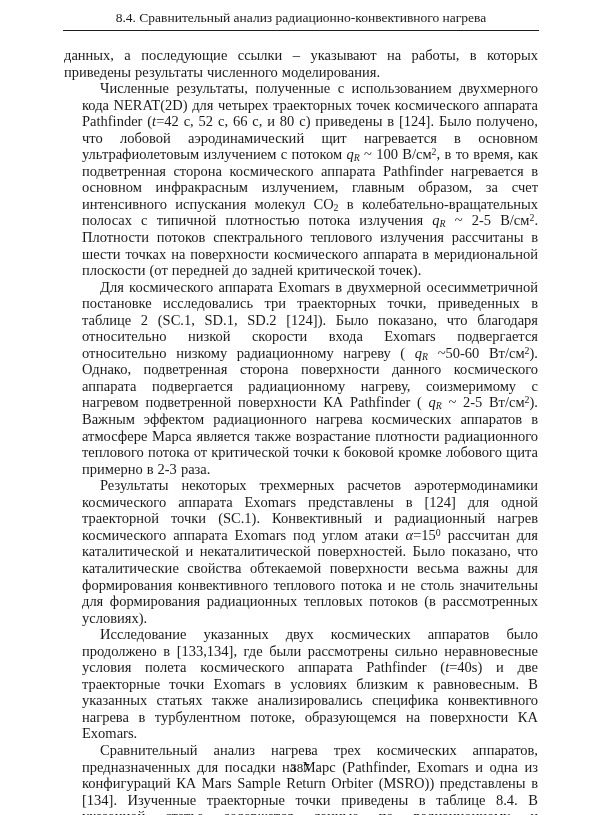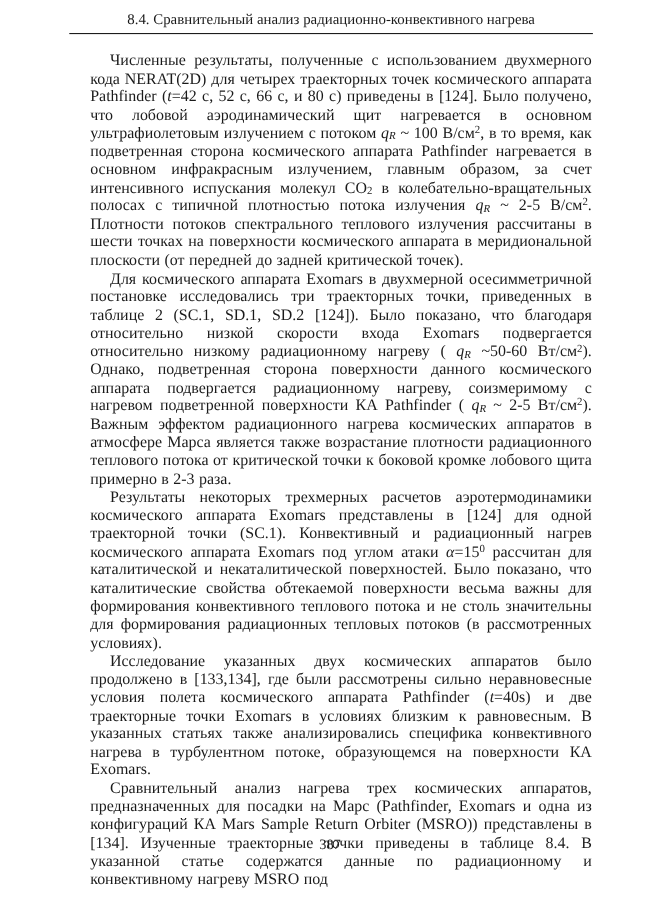--- a/index.html
+++ b/index.html
@@ -75,20 +75,21 @@
 </style>
 </head>
 <body>
 
 <div class="page">
   <div class="running-head">
     <span>8.4. Сравнительный анализ радиационно-конвективного нагрева</span>
   </div>
 
   <div class="body-text">
+      <p class="para"><span>данных, а последующие ссылки – указывают на работы, в которых приведены результаты численного моделирования.</span></p>
       <p class="para indent"><span>Численные результаты, полученные с использованием двухмерного кода NERAT(2D) для четырех траекторных точек космического аппарата Pathfinder (</span><span class="run-i">t</span><span>=42 с, 52 с, 66 с, и 80 с) приведены в [124]. Было получено, что лобовой аэродинамический щит нагревается в основном ультрафиолетовым излучением с потоком </span><span class="run-i">q</span><span class="run-subi">R</span><span> ~ 100 В/см</span><span class="run-sup">2</span><span>, в то время, как подветренная сторона космического аппарата Pathfinder нагревается в основном инфракрасным излучением, главным образом, за счет интенсивного испускания молекул CO</span><span class="run-sub">2</span><span> в колебательно-вращательных полосах с типичной плотностью потока излучения </span><span class="run-i">q</span><span class="run-subi">R</span><span> ~ 2-5 В/см</span><span class="run-sup">2</span><span>. Плотности потоков спектрального теплового излучения рассчитаны в шести точках на поверхности космического аппарата в меридиональной плоскости (от передней до задней критической точек).</span></p>
       <p class="para indent"><span>Для космического аппарата Exomars в двухмерной осесимметричной постановке исследовались три траекторных точки, приведенных в таблице 2 (SC.1, SD.1, SD.2 [124]). Было показано, что благодаря относительно низкой скорости входа Exomars подвергается относительно низкому радиационному нагреву ( </span><span class="run-i">q</span><span class="run-subi">R</span><span> ~50-60 Вт/см</span><span class="run-sup">2</span><span>). Однако, подветренная сторона поверхности данного космического аппарата подвергается радиационному нагреву, соизмеримому с нагревом подветренной поверхности КА Pathfinder ( </span><span class="run-i">q</span><span class="run-subi">R</span><span> ~ 2-5 Вт/см</span><span class="run-sup">2</span><span>). Важным эффектом радиационного нагрева космических аппаратов в атмосфере Марса является также возрастание плотности радиационного теплового потока от критической точки к боковой кромке лобового щита примерно в 2-3 раза.</span></p>
       <p class="para indent"><span>Результаты некоторых трехмерных расчетов аэротермодинамики космического аппарата Exomars представлены в [124] для одной траекторной точки (SC.1). Конвективный и радиационный нагрев космического аппарата Exomars под углом атаки </span><span class="run-i">α</span><span>=15</span><span class="run-sup">0</span><span> рассчитан для каталитической и некаталитической поверхностей. Было показано, что каталитические свойства обтекаемой поверхности весьма важны для формирования конвективного теплового потока и не столь значительны для формирования радиационных тепловых потоков (в рассмотренных условиях).</span></p>
       <p class="para indent"><span>Исследование указанных двух космических аппаратов было продолжено в [133,134], где были рассмотрены сильно неравновесные условия полета космического аппарата Pathfinder (</span><span class="run-i">t</span><span>=40s) и две траекторные точки Exomars в условиях близким к равновесным. В указанных статьях также анализировались специфика конвективного нагрева в турбулентном потоке, образующемся на поверхности КА Exomars.</span></p>
       <p class="para indent"><span>Сравнительный анализ нагрева трех космических аппаратов, предназначенных для посадки на Марс (Pathfinder, Exomars и одна из конфигураций КА Mars Sample Return Orbiter (MSRO)) представлены в [134]. Изученные траекторные точки приведены в таблице 8.4. В указанной статье содержатся данные по радиационному и конвективному нагреву MSRO под</span></p>
     </div>
 
   <div class="page-number">387</div>
 </div>
 

